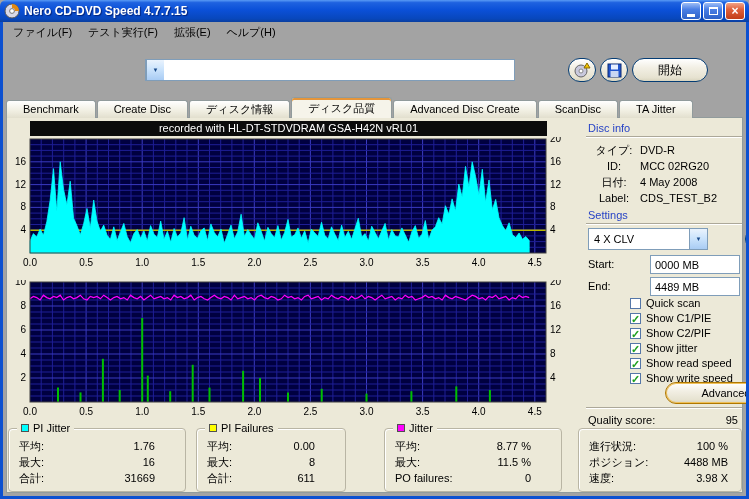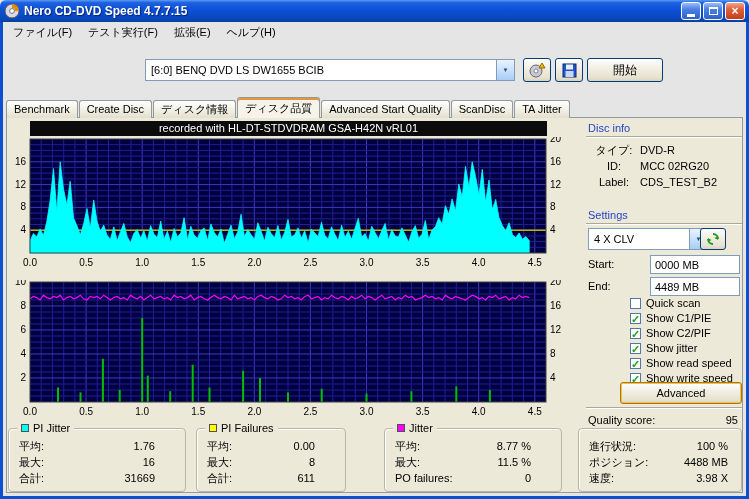--- a/index.html
+++ b/index.html
@@ -1,16 +1,16 @@
 <!DOCTYPE html>
 <html><head>
 <meta charset="utf-8">
 <style>
   html,body{margin:0;padding:0;background:#fff;}
-  .window{position:relative;width:749px;height:499px;background:#e5e5e5;overflow:hidden;
+  .window{position:relative;width:749px;height:499px;background:#a3a3a3;overflow:hidden;
           font-family:"Liberation Sans",sans-serif;font-size:11px;color:#000;}
   
   .titlebar{position:absolute;left:0;top:0;width:749px;height:22px;box-sizing:border-box;
     background:linear-gradient(180deg,#5A9BF5 0%,#1E62E0 12%,#0B50D8 45%,#0847BC 85%,#0A3F9F 100%);
     border-radius:6px 6px 0 0;display:flex;align-items:center;padding:0 4px;}
   .title-text{color:#fff;font-weight:bold;font-size:12px;flex:1;margin-left:4px;
     text-shadow:1px 1px 1px #00227A;white-space:nowrap;}
   .win-btn{width:20px;height:18px;margin-left:2px;border:1px solid #fff;border-radius:3px;
     display:flex;align-items:center;justify-content:center;color:#fff;font-size:12px;font-weight:bold;
     background:linear-gradient(180deg,#9DBDF6 0%,#4A7FE5 40%,#2E62C8 100%);box-sizing:border-box;}
@@ -30,26 +30,26 @@
   .nero-brand{font-size:22px;font-weight:bold;letter-spacing:1px;color:#101010;line-height:22px;}
   .swoosh{width:78px;height:7px;border-bottom:3px solid #E3000F;border-radius:0 0 90% 50%/0 0 120% 60%;margin-top:-4px;}
   .logo-sub{font-size:11px;font-style:italic;font-weight:bold;letter-spacing:0.5px;margin-top:2px;color:#1A1A1A;}
   .combo{display:flex;border:1px solid #7F9DB9;background:#fff;box-sizing:border-box;align-items:center;}
   .combo-drive{position:absolute;left:142px;top:17px;width:370px;height:22px;}
   .combo-text{flex:1;padding:0 5px;white-space:nowrap;overflow:hidden;}
   .combo-btn{width:17px;align-self:stretch;display:flex;align-items:center;justify-content:center;
     background:linear-gradient(180deg,#EAF3FD 0%,#CCE4FC 45%,#A9CCF4 100%);
     border-left:1px solid #7F9DB9;color:#1B4B8A;font-size:6px;}
   .xp-btn{background:linear-gradient(180deg,#FFFFFF 0%,#F2EFE4 40%,#E6E2D0 85%,#D8D3BE 100%);
-    border:1px solid #043C74;border-radius:3px;box-sizing:border-box;cursor:default;}
+    border:1px solid #043C74;border-radius:12px;box-sizing:border-box;cursor:default;margin-left:45px;}
   .tool-btn{position:absolute;top:16px;width:28px;height:24px;display:flex;align-items:center;justify-content:center;}
   .push-btn{position:absolute;top:16px;height:24px;line-height:22px;text-align:center;font-size:12px;}
   
   .tabstrip{position:absolute;left:6px;top:97px;width:737px;height:21px;display:flex;align-items:flex-end;z-index:3;}
-  .tab{height:18px;line-height:17px;padding:0 7px;border:1px solid #919B9C;border-bottom:none;
+  .tab{height:18px;line-height:17px;padding:0 16px;border:1px solid #919B9C;border-bottom:none;
     border-radius:3px 3px 0 0;background:linear-gradient(180deg,#FFFFFF,#F0EEE1 60%,#E2DFCE);margin-right:1px;box-sizing:border-box;}
   .tab.active{height:21px;line-height:20px;background:#F6F4EA;box-shadow:inset 0 2px 0 #E5953A;position:relative;z-index:4;}
   .tabpage-border{position:absolute;left:6px;top:117px;width:737px;height:376px;border:1px solid #919B9C;background:#ECE9D8;box-sizing:border-box;}
   
   .chart-header{position:absolute;left:30px;top:121px;width:517px;height:15px;background:#0B0B0B;
     color:#fff;text-align:center;line-height:15px;font-size:11px;z-index:5;}
   #chart-top{position:absolute;left:8px;top:137px;z-index:5;}
   #chart-bottom{position:absolute;left:8px;top:280px;z-index:5;}
   
   .section-title{position:absolute;color:#2743C6;font-size:11px;z-index:5;}
@@ -110,21 +110,20 @@
 
   <div class="menubar" id="menuBar">
       <span class="menu-item">ファイル(F)</span>
       <span class="menu-item">テスト実行(F)</span>
       <span class="menu-item">拡張(E)</span>
       <span class="menu-item">ヘルプ(H)</span>
     </div>
 
   <div class="toolbar">
     <div class="combo combo-drive">
-      <span class="combo-text">[6:0]   BENQ DVD LS DW1655 BCIB</span>
       <span class="combo-btn">▼</span>
     </div>
     <span class="xp-btn tool-btn" style="left:520px;">
       <svg width="18" height="16">
           <circle cx="8" cy="9" r="6" fill="#C9C9DD" stroke="#666"></circle>
           <circle cx="8" cy="9" r="2" fill="#fff" stroke="#888"></circle>
           <path d="M11 6 L17 6 L14 1 Z" fill="#F2C200" stroke="#8A6D00"></path>
         </svg>
     </span>
     <span class="xp-btn tool-btn" style="left:552px;">
@@ -135,21 +134,21 @@
         </svg>
     </span>
     <span class="xp-btn push-btn" style="left:584px;width:76px;">開始</span>
   </div>
 
   <div class="tabstrip" id="tabStrip">
       <span class="tab">Benchmark</span>
       <span class="tab">Create Disc</span>
       <span class="tab">ディスク情報</span>
       <span class="tab active">ディスク品質</span>
-      <span class="tab">Advanced Start Quality</span>
+      <span class="tab">Advanced Disc Create</span>
       <span class="tab">ScanDisc</span>
       <span class="tab">TA Jitter</span>
     </div>
   <div class="tabpage-border"></div>
 
   <div class="chart-header">recorded with HL-DT-STDVDRAM GSA-H42N  vRL01</div>
   <svg id="chart-top" width="578" height="134">
       <rect x="22" y="2" width="516" height="114" fill="#000040"></rect>
       <line x1="33.2" y1="2" x2="33.2" y2="116" stroke="#1E1E96" stroke-width="1"></line>
       <line x1="44.4" y1="2" x2="44.4" y2="116" stroke="#1E1E96" stroke-width="1"></line>
@@ -350,20 +349,24 @@
   <div class="info-rows" id="discRows">
       <div class="info-row">
         <span class="info-label">タイプ:</span>
         <span>DVD-R</span>
       </div>
       <div class="info-row">
         <span class="info-label">ID:</span>
         <span>MCC 02RG20</span>
       </div>
       <div class="info-row">
+        <span class="info-label">日付:</span>
+        <span>4 May 2008</span>
+      </div>
+      <div class="info-row">
         <span class="info-label">Label:</span>
         <span>CDS_TEST_B2</span>
       </div>
     </div>
 
   <div class="section-title" style="left:588px;top:209px;">Settings</div>
   <div class="hsep" style="left:586px;top:223px;width:156px;"></div>
   <div class="combo combo-speed">
     <span class="combo-text">4 X CLV</span>
     <span class="combo-btn">▼</span>

